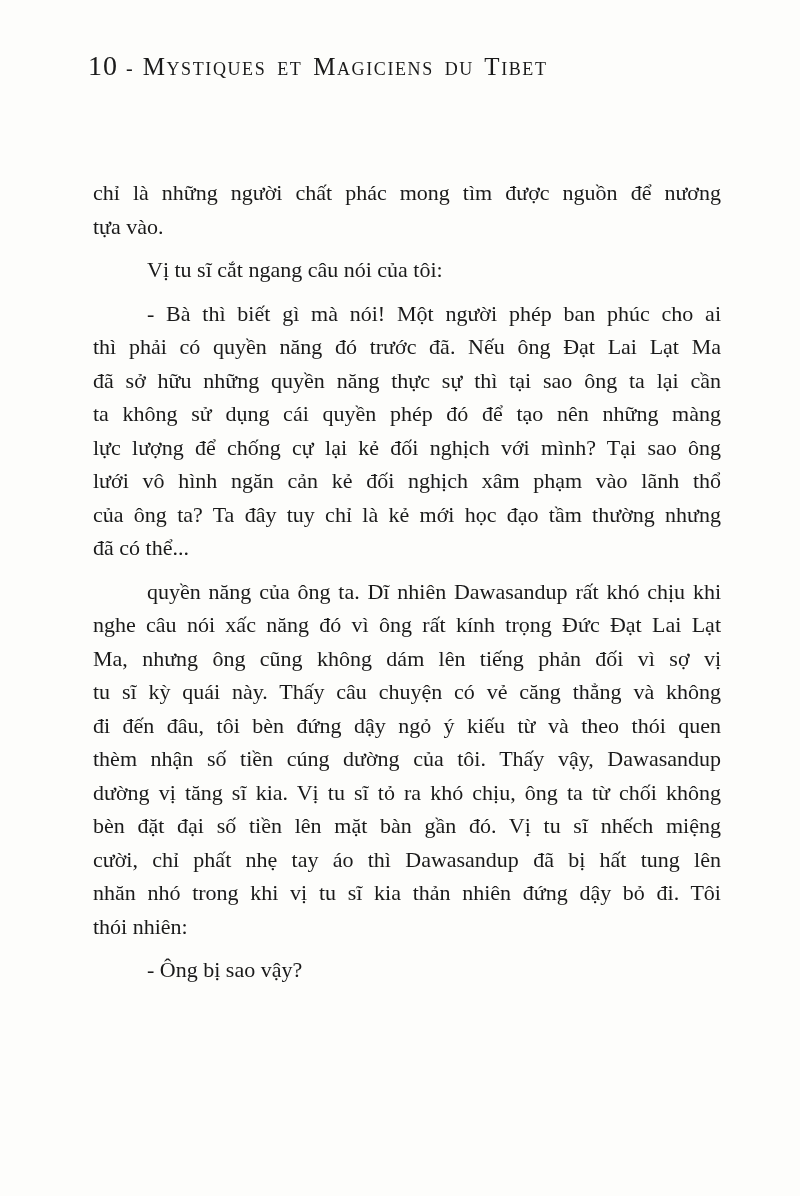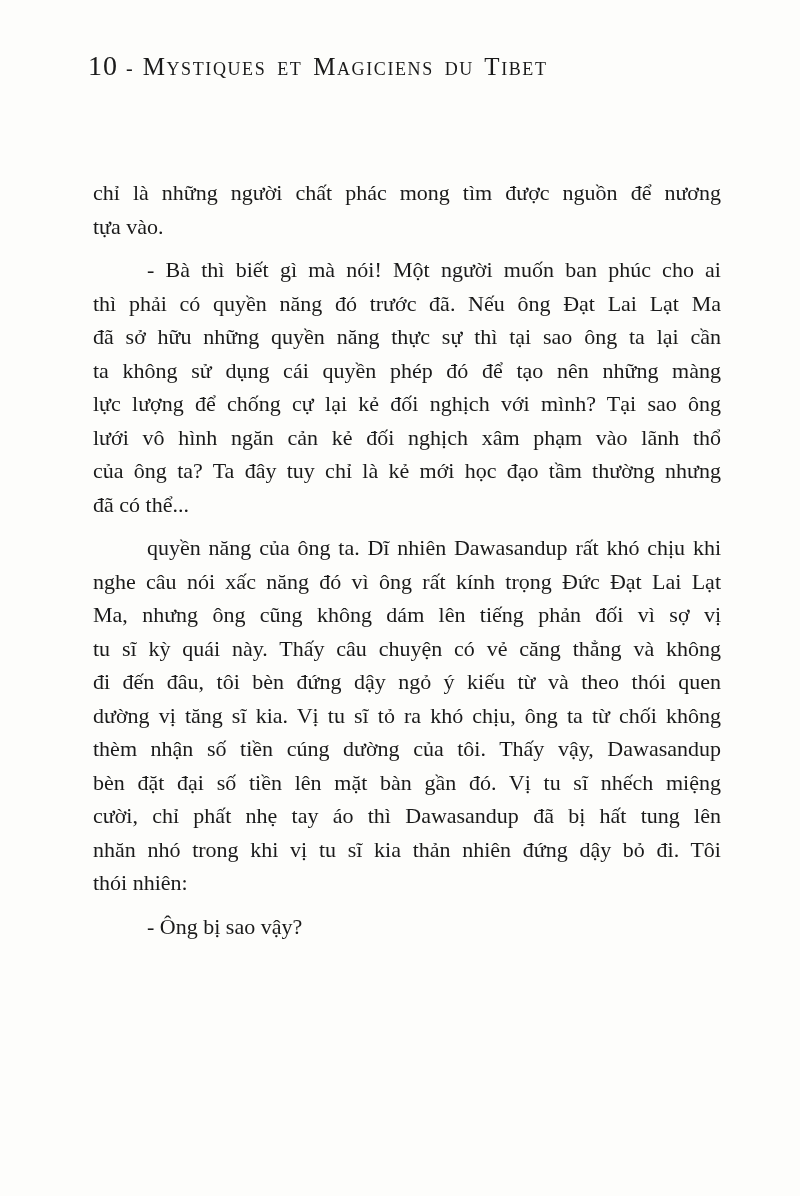--- a/index.html
+++ b/index.html
@@ -76,37 +76,40 @@
     <span class="running-title">Mystiques et Magiciens du Tibet</span>
   </div>
 
   <div class="page-body">
 
   <div class="para">
         <div class="line">chỉ là những người chất phác mong tìm được nguồn để nương</div>
         <div class="line last">tựa vào.</div>
       </div>
       <div class="para indent">
-        <div class="line">- Bà thì biết gì mà nói! Một người muốn ban phúc cho ai</div>
+        <div class="line last">Vị tu sĩ cắt ngang câu nói của tôi:</div>
+      </div>
+      <div class="para indent">
+        <div class="line">- Bà thì biết gì mà nói! Một người phép ban phúc cho ai</div>
         <div class="line">thì phải có quyền năng đó trước đã. Nếu ông Đạt Lai Lạt Ma</div>
         <div class="line">đã sở hữu những quyền năng thực sự thì tại sao ông ta lại cần</div>
         <div class="line">ta không sử dụng cái quyền phép đó để tạo nên những màng</div>
         <div class="line">lực lượng để chống cự lại kẻ đối nghịch với mình? Tại sao ông</div>
         <div class="line">lưới vô hình ngăn cản kẻ đối nghịch xâm phạm vào lãnh thổ</div>
         <div class="line">của ông ta? Ta đây tuy chỉ là kẻ mới học đạo tầm thường nhưng</div>
         <div class="line last">đã có thể...</div>
       </div>
       <div class="para indent">
         <div class="line">quyền năng của ông ta. Dĩ nhiên Dawasandup rất khó chịu khi</div>
         <div class="line">nghe câu nói xấc năng đó vì ông rất kính trọng Đức Đạt Lai Lạt</div>
         <div class="line">Ma, nhưng ông cũng không dám lên tiếng phản đối vì sợ vị</div>
         <div class="line">tu sĩ kỳ quái này. Thấy câu chuyện có vẻ căng thẳng và không</div>
         <div class="line">đi đến đâu, tôi bèn đứng dậy ngỏ ý kiếu từ và theo thói quen</div>
+        <div class="line">thèm nhận số tiền cúng dường của tôi. Thấy vậy, Dawasandup</div>
         <div class="line">dường vị tăng sĩ kia. Vị tu sĩ tỏ ra khó chịu, ông ta từ chối không</div>
-        <div class="line">thèm nhận số tiền cúng dường của tôi. Thấy vậy, Dawasandup</div>
         <div class="line">bèn đặt đại số tiền lên mặt bàn gần đó. Vị tu sĩ nhếch miệng</div>
         <div class="line">cười, chỉ phất nhẹ tay áo thì Dawasandup đã bị hất tung lên</div>
         <div class="line">nhăn nhó trong khi vị tu sĩ kia thản nhiên đứng dậy bỏ đi. Tôi</div>
         <div class="line last">thói nhiên:</div>
       </div>
       <div class="para indent">
         <div class="line last">- Ông bị sao vậy?</div>
       </div>
     </div>
 

